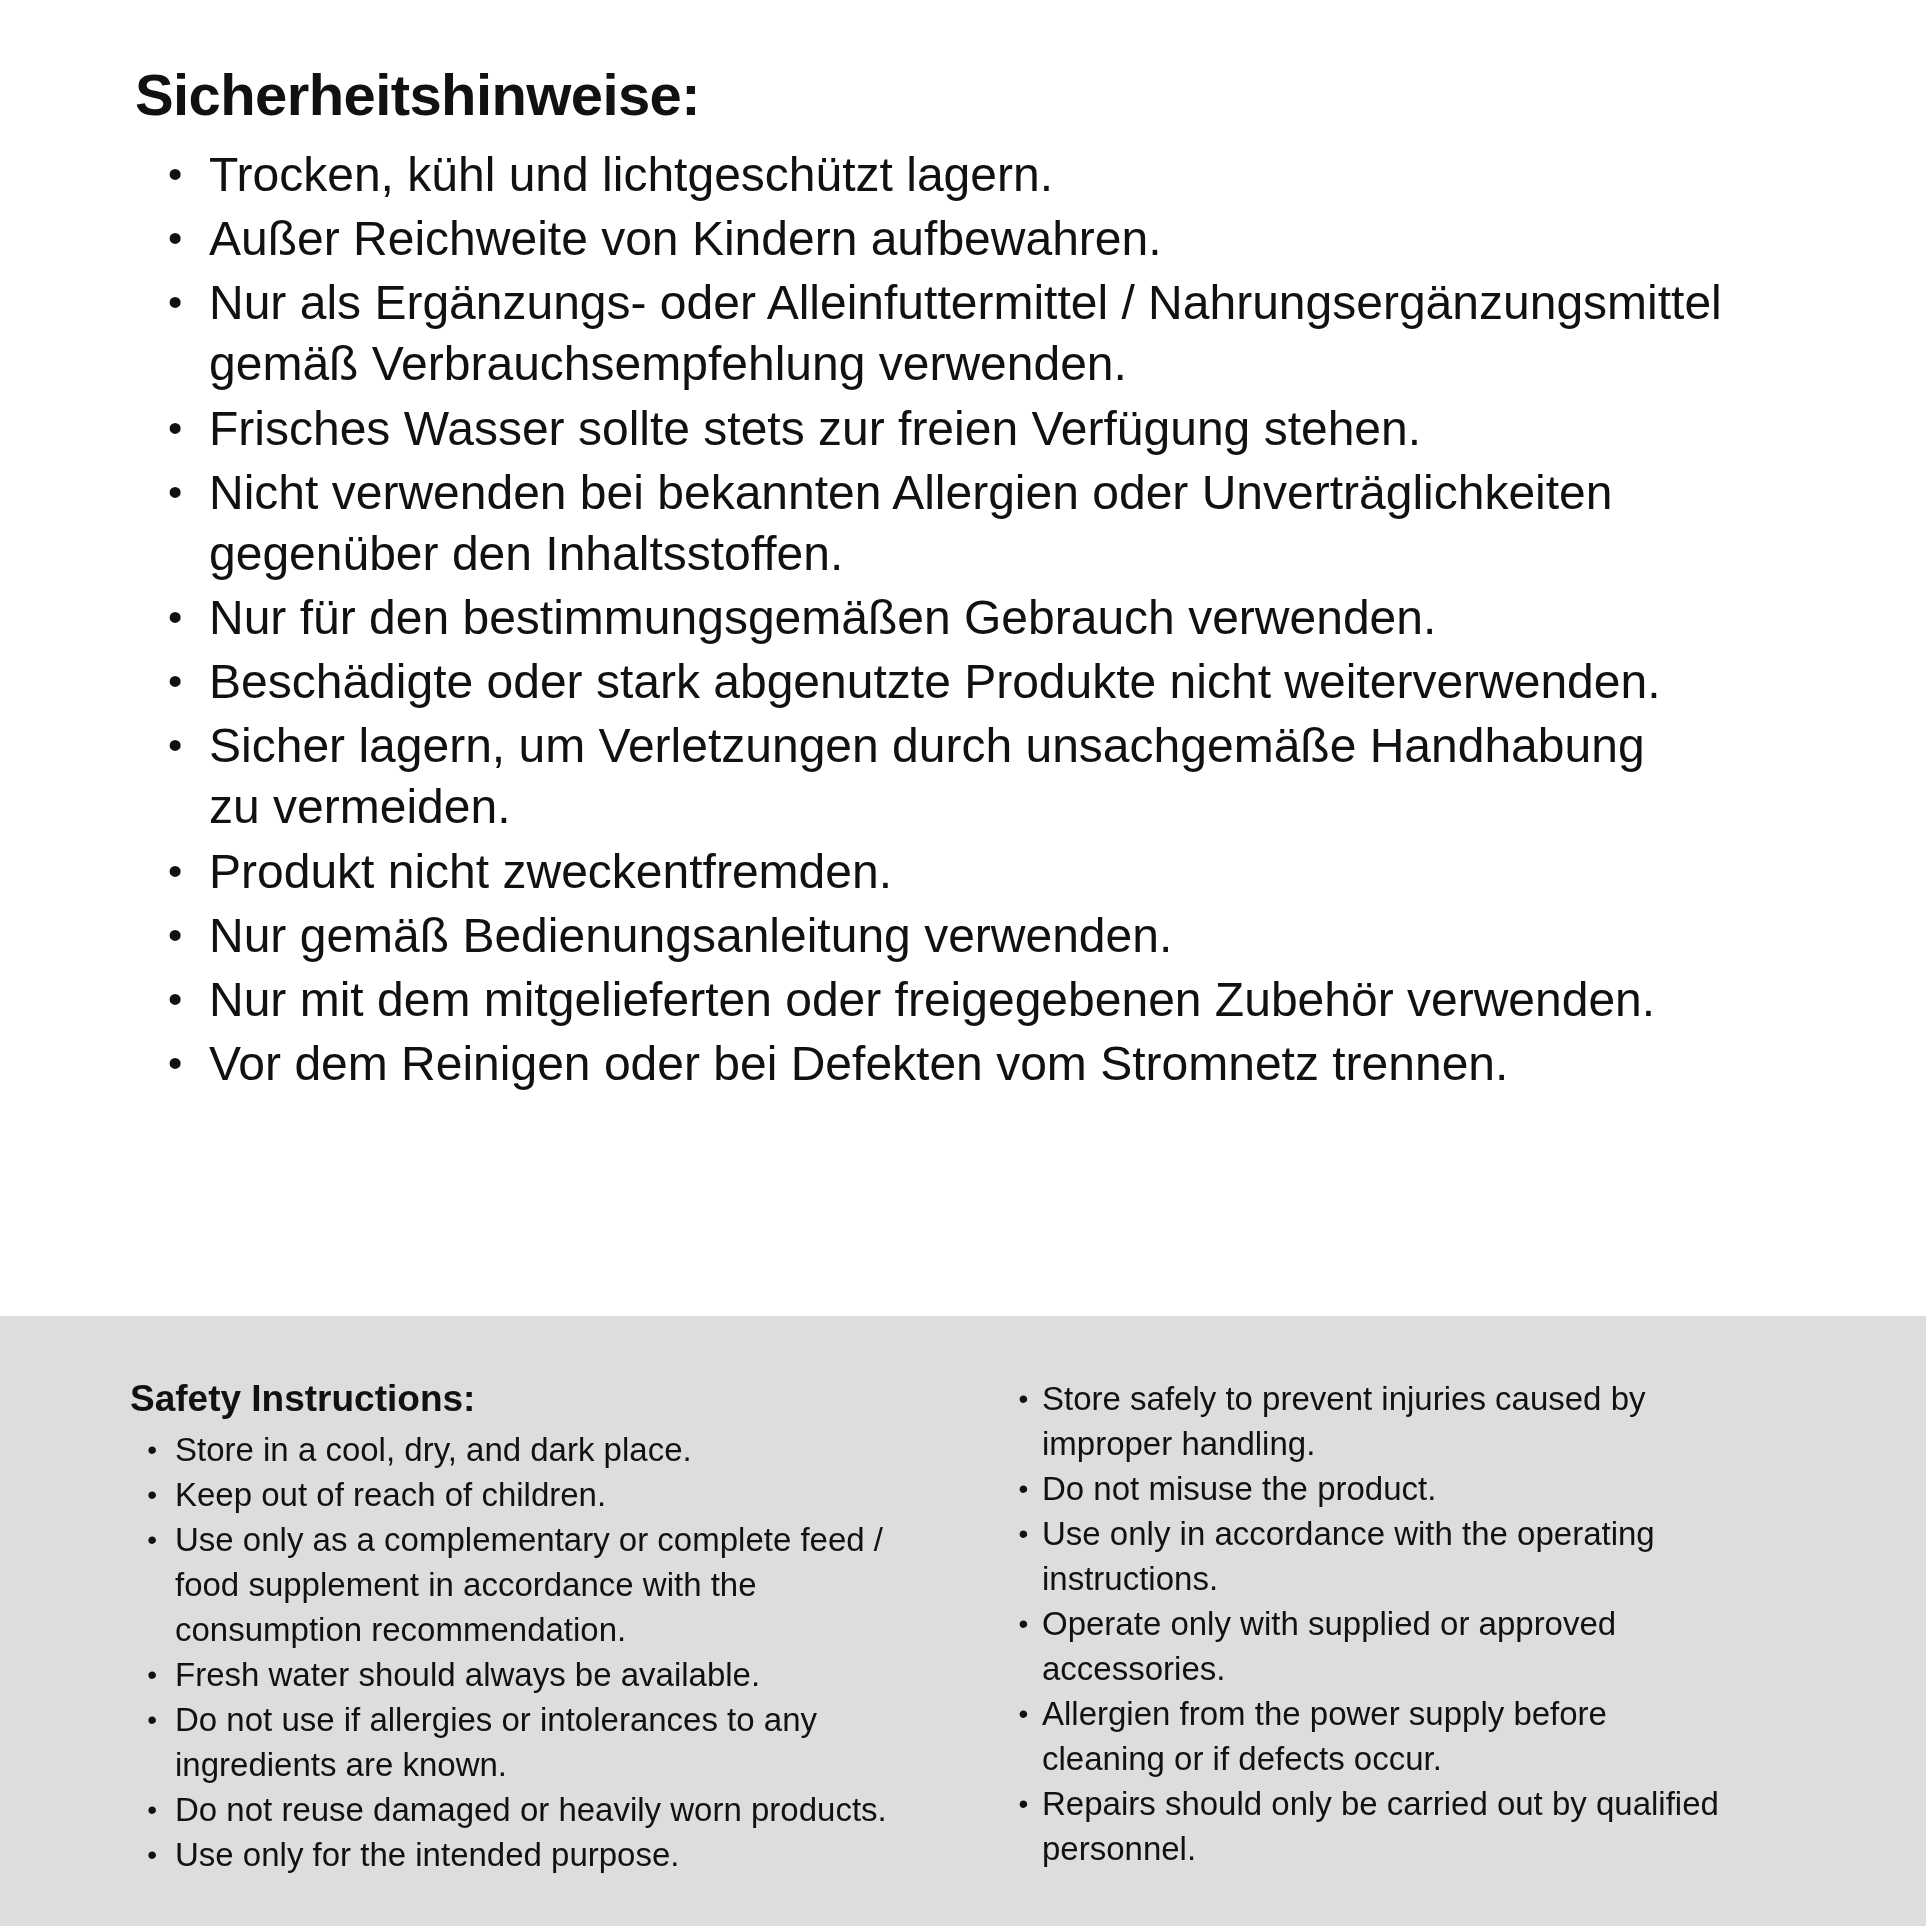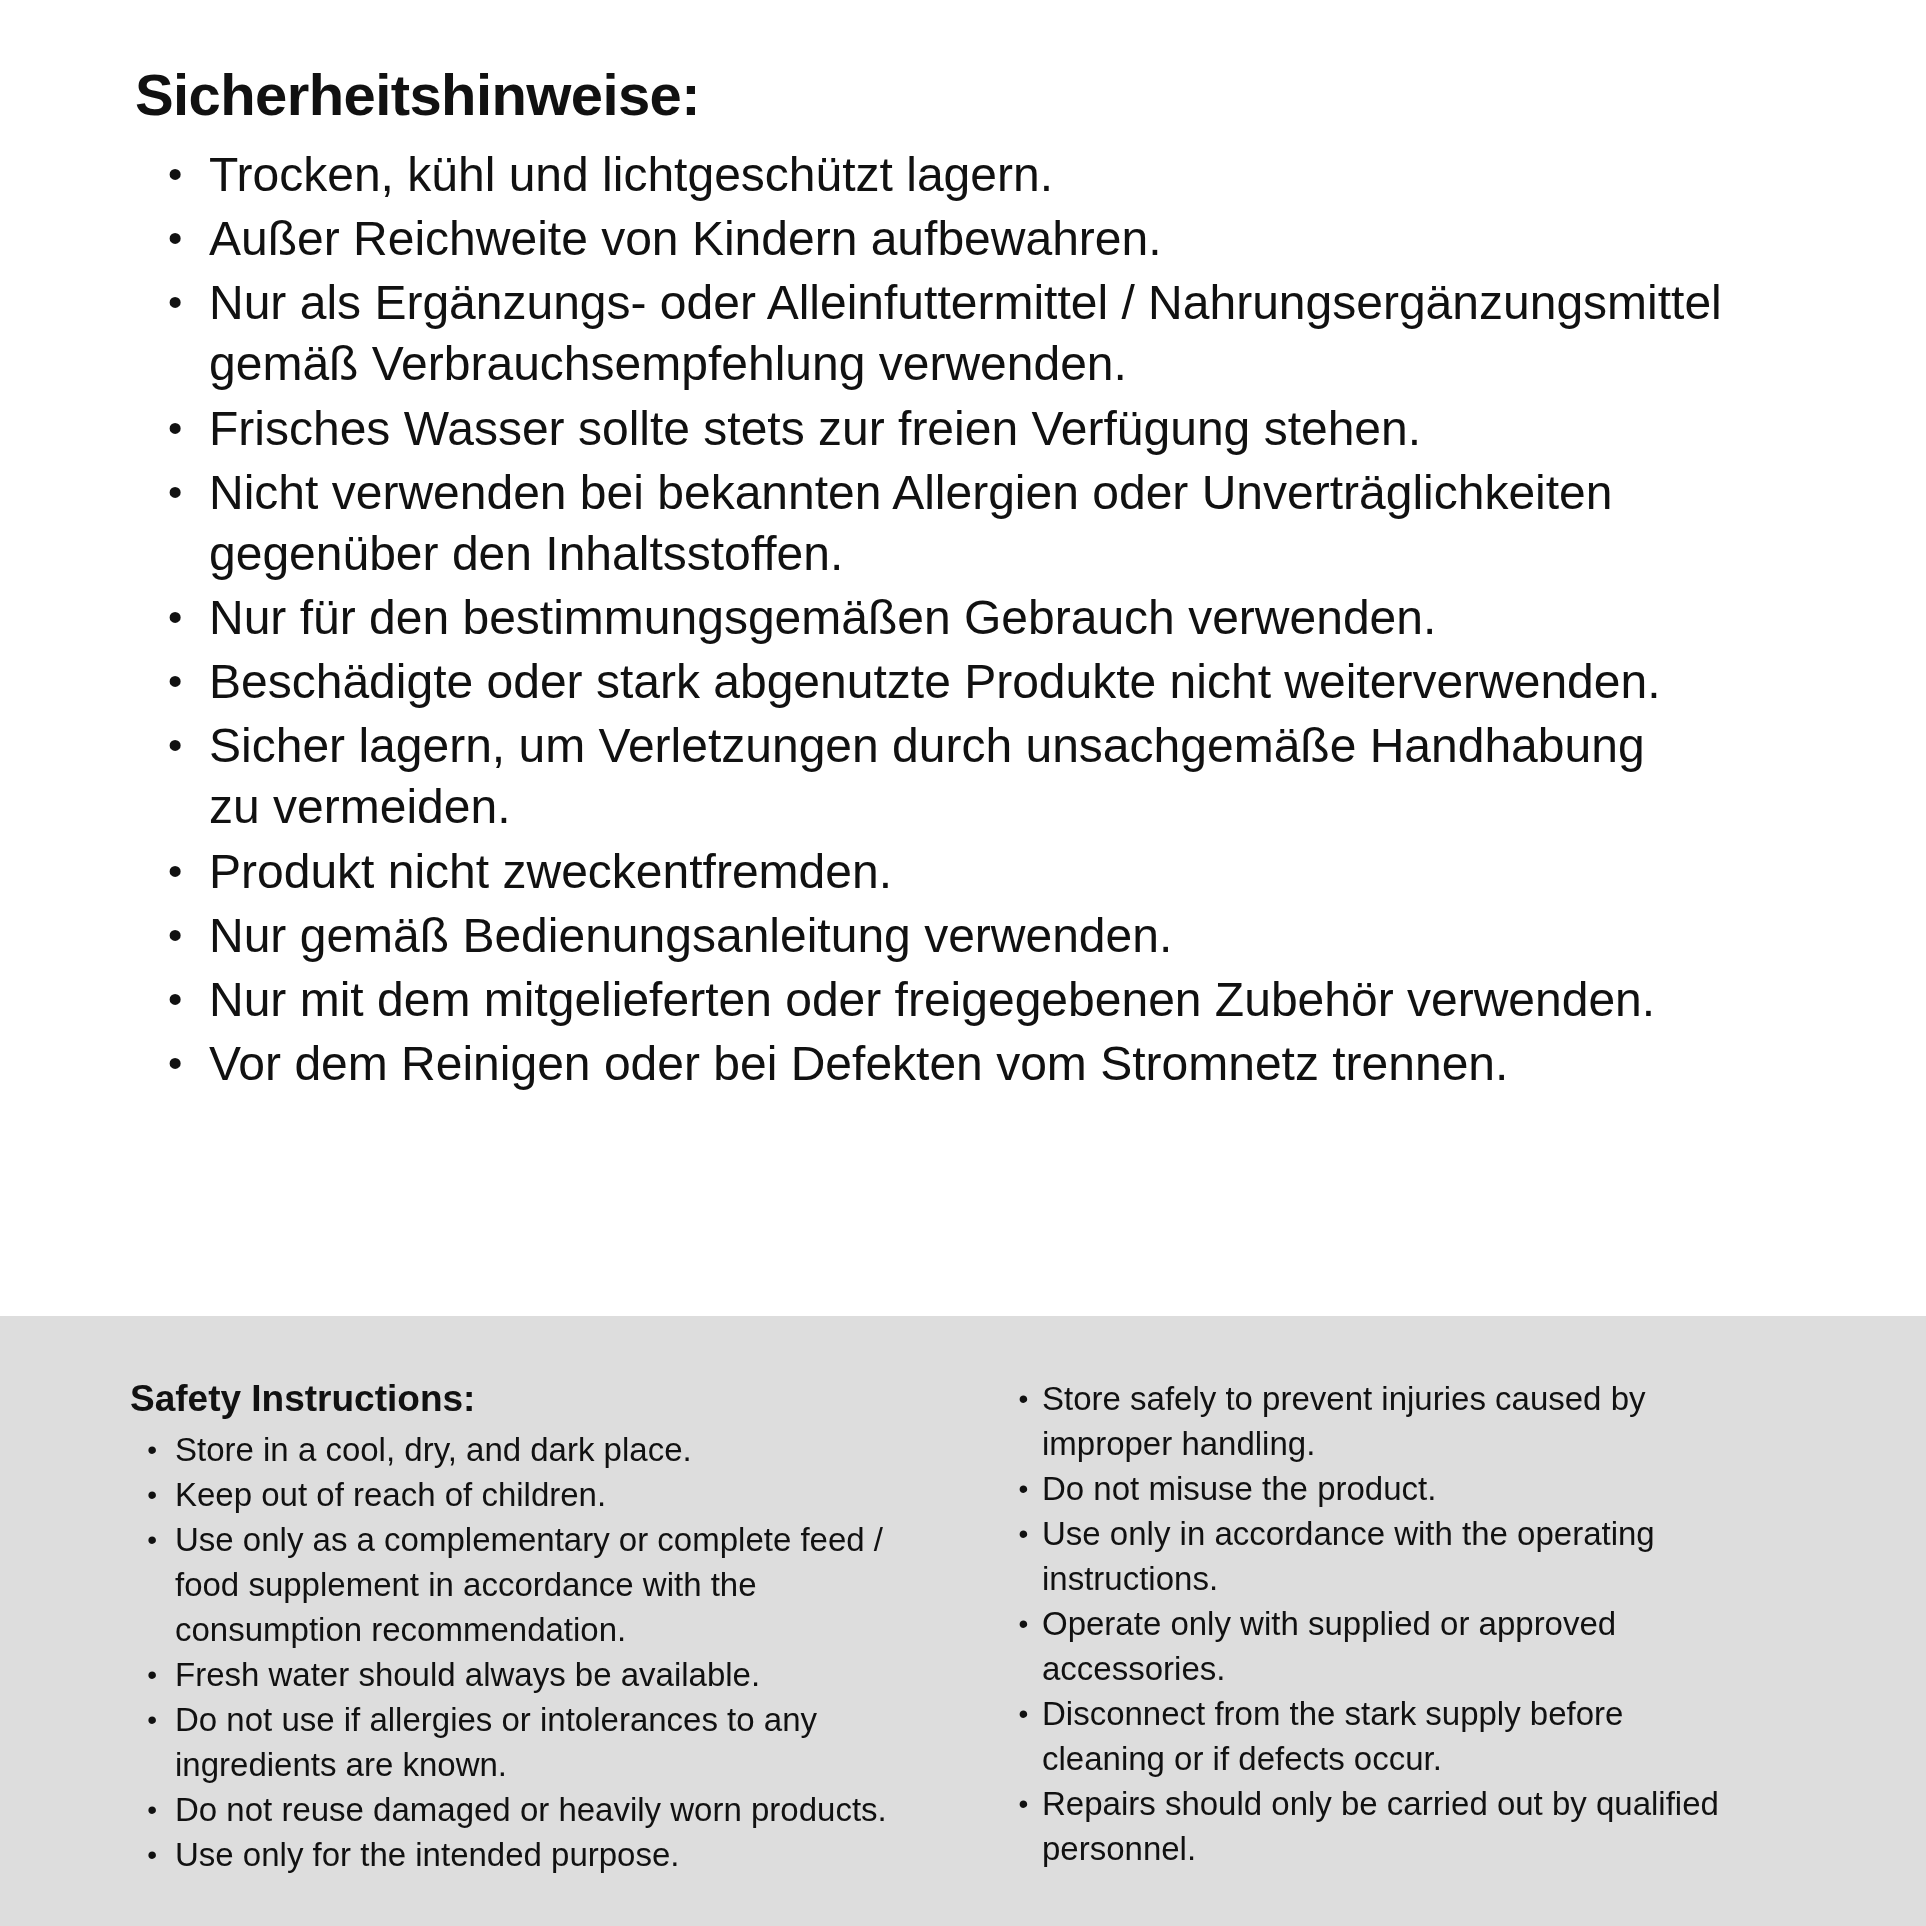--- a/index.html
+++ b/index.html
@@ -178,21 +178,21 @@
         </li>
         <li>
           <div class="line">Use only in accordance with the operating</div>
           <div class="line">instructions.</div>
         </li>
         <li>
           <div class="line">Operate only with supplied or approved</div>
           <div class="line">accessories.</div>
         </li>
         <li>
-          <div class="line">Disconnect from the stark supply before</div>
+          <div class="line">Allergien from the power supply before</div>
           <div class="line">cleaning or if defects occur.</div>
         </li>
         <li>
           <div class="line">Repairs should only be carried out by qualified</div>
           <div class="line">personnel.</div>
         </li>
       </ul>
   </div>
 </div>
 

